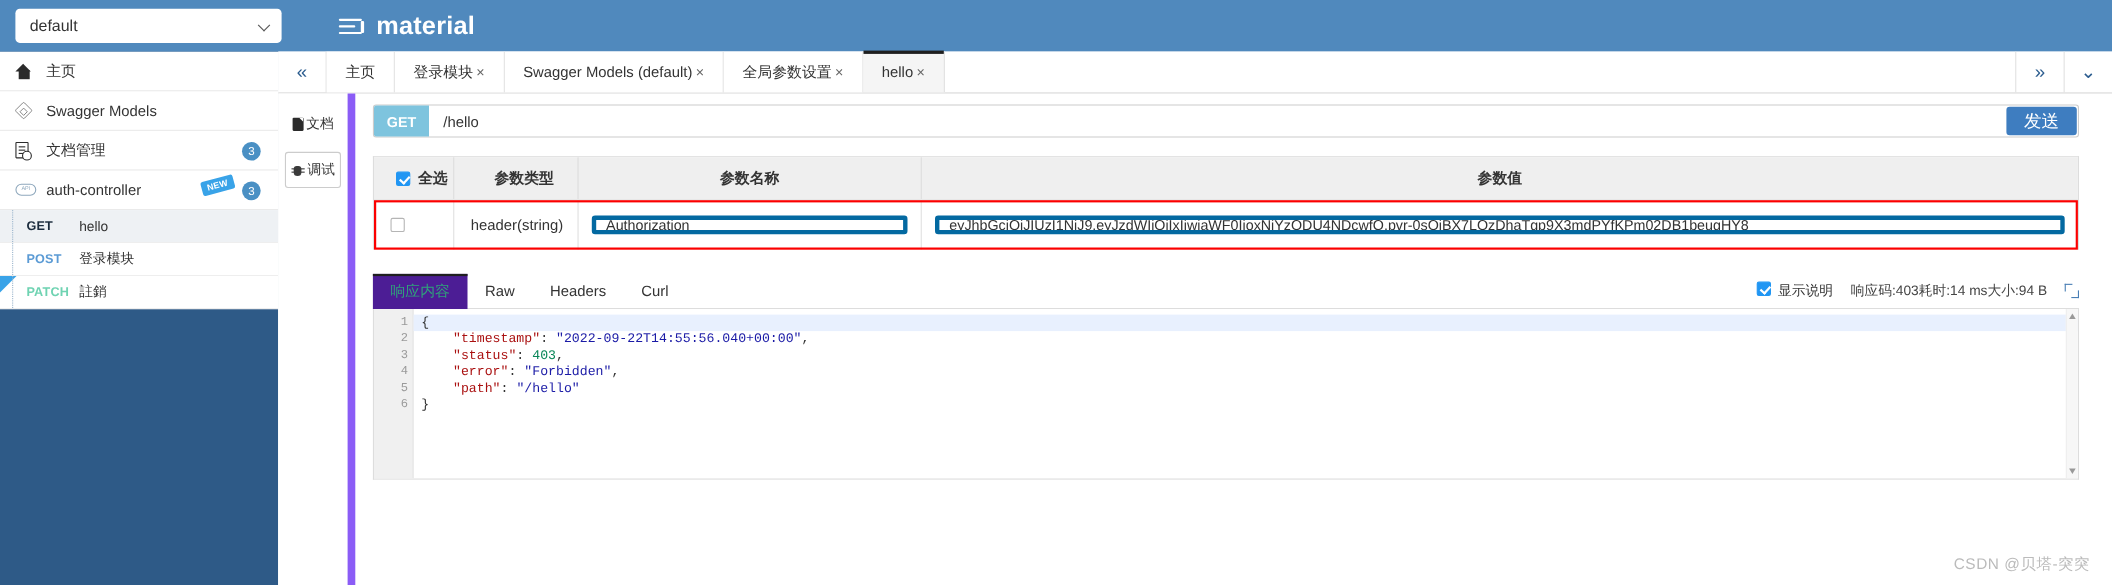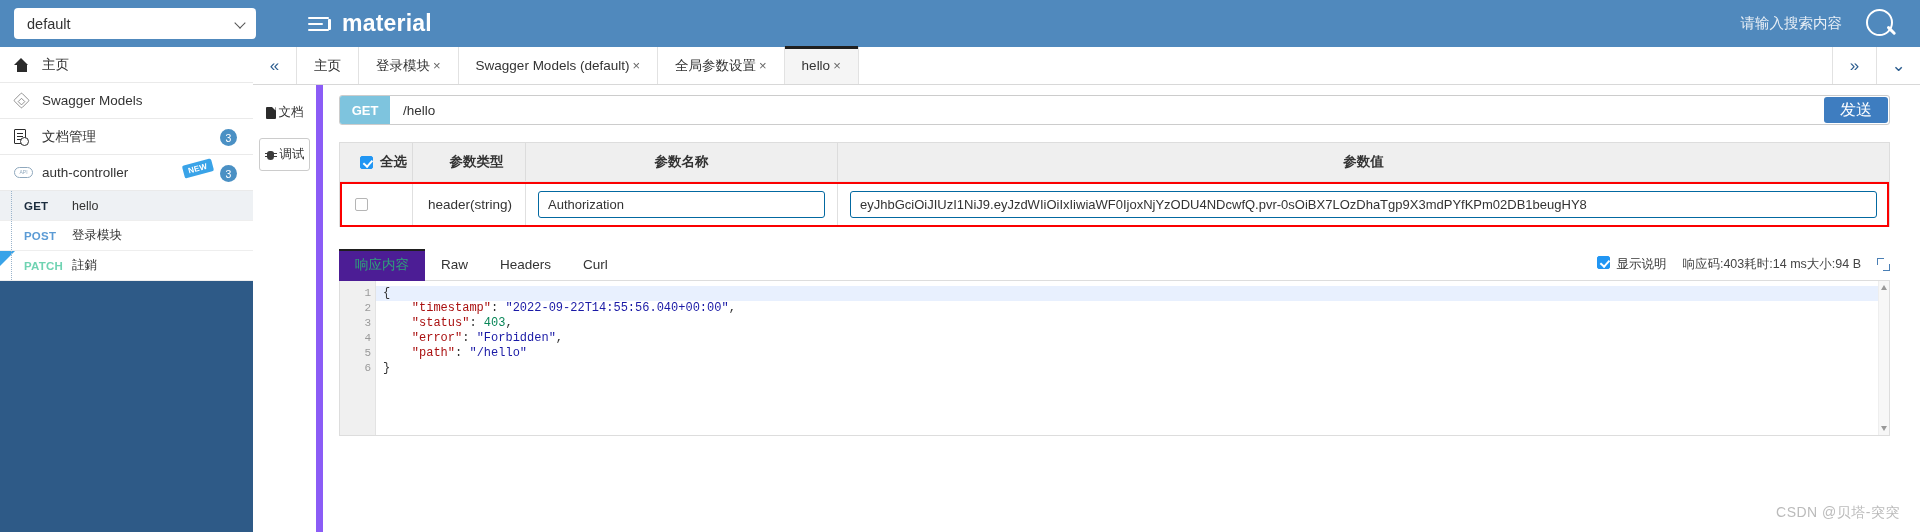--- a/index.html
+++ b/index.html
@@ -235,21 +235,21 @@
     background: #fff; flex-shrink: 0; cursor: pointer;
   }
   .cb.on {
     background: #2196f3; border-color: #2196f3; position: relative;
   }
   .cb.on::after {
     content: ""; position: absolute; left: 4px; top: 1px; width: 3.5px; height: 7px;
     border-right: 2px solid #fff; border-bottom: 2px solid #fff; transform: rotate(42deg);
   }
   .inp {
-    width: 100%; height: 27px; border: 1px solid #0369a1; border-radius: 3px;
+    width: 100%; height: 17px; border: 4px solid #0369a1; border-radius: 3px;
     font-size: 13px; color: #333; padding: 1px 9px; font-family: "Liberation Sans", sans-serif;
     background: #fff; display: flex; align-items: center; overflow: hidden;
     white-space: nowrap; cursor: text;
   }
   .redbox {
     position: absolute; left: 0; right: 0; top: 0; bottom: 0;
     border: 2.5px solid #fb0000; pointer-events: none;
   }
 
   .rtabs {
@@ -319,24 +319,20 @@
       <span class="chev-sm"></span>
     </div>
     <div class="brand">
       <span class="brand-icon">
         <i></i>
           <i></i>
           <i></i>
           <b></b>
       </span>
       <span>material</span>
-    </div>
-    <div class="hdr-right">
-      <span class="search-ph">请输入搜索内容</span>
-      <span class="mag"></span>
     </div>
   </div>
 
   <div class="sidebar">
     <div class="side-list">
 
       <div class="side-row">
         <span class="ico">
             <span class="i-home"></span>
           </span>

